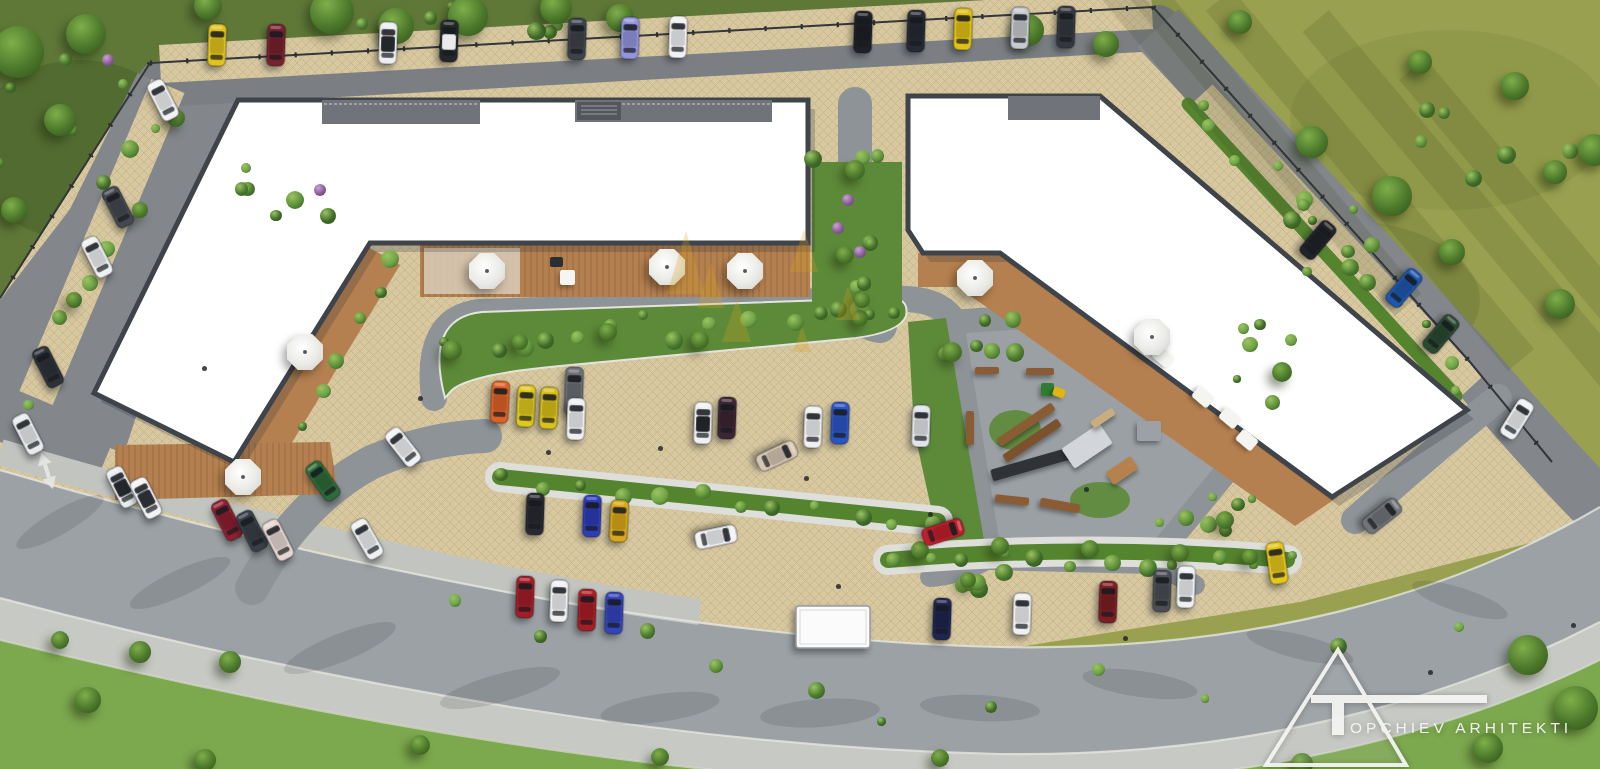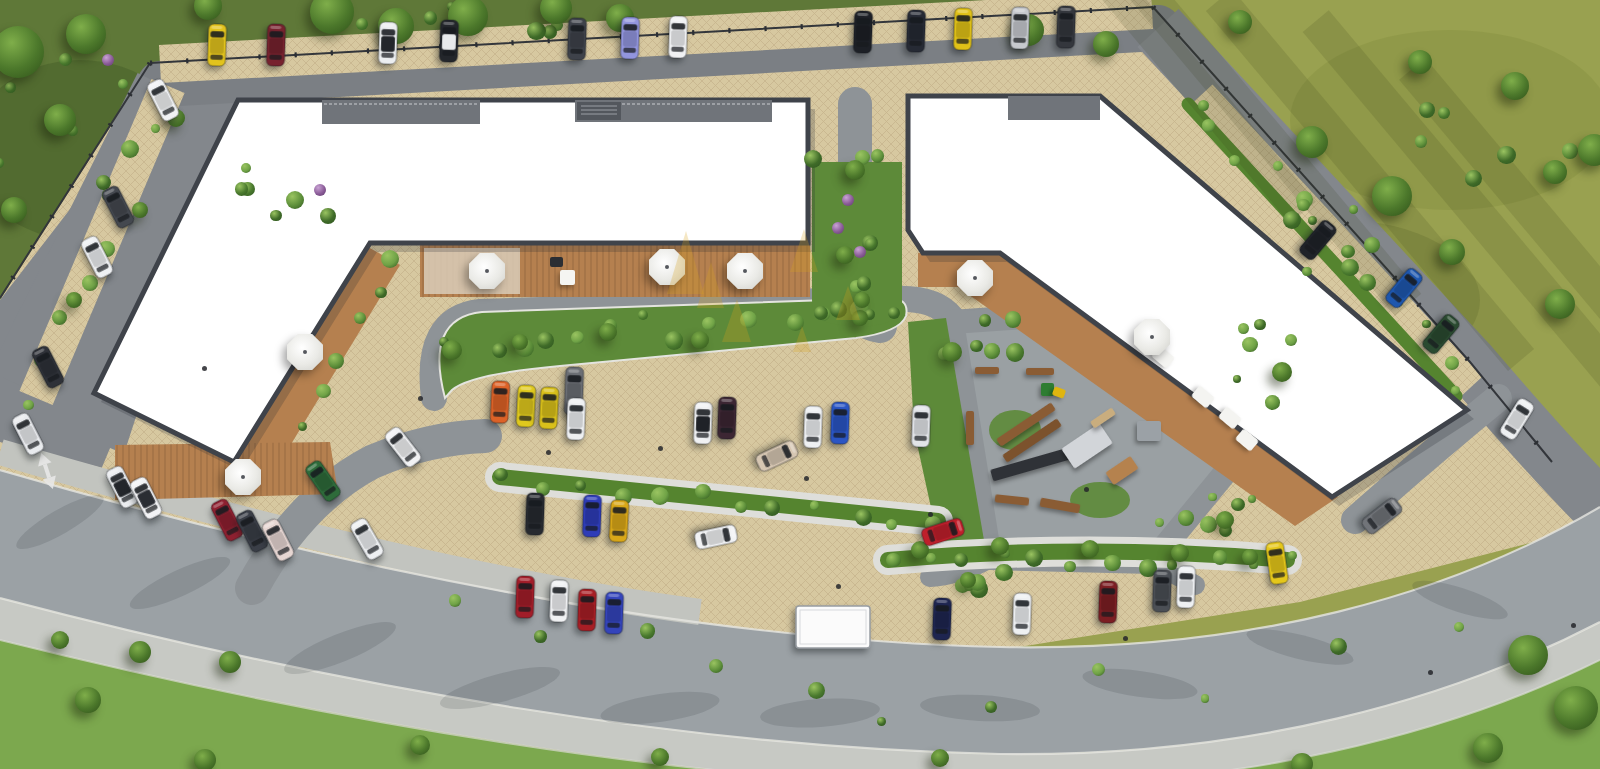--- a/index.html
+++ b/index.html
@@ -920,13 +920,21 @@
 
   <svg id="wm" width="1600" height="769">
       <polygon points="667,294,686,231,704,294" fill="#d9a41c" opacity="0.26"></polygon>
       <polygon points="697,308,711,262,724,308" fill="#d9a41c" opacity="0.26"></polygon>
       <polygon points="790,272,804,229,818,272" fill="#d9a41c" opacity="0.26"></polygon>
       <polygon points="722,342,737,299,751,342" fill="#d9a41c" opacity="0.26"></polygon>
       <polygon points="793,352,802,326,811,352" fill="#d9a41c" opacity="0.26"></polygon>
       <polygon points="836,320,848,286,860,320" fill="#d9a41c" opacity="0.26"></polygon>
     </svg>
 
+  <div class="logo">
+    <svg width="346" height="131" viewBox="0 0 346 131">
+      <polygon points="84,12 12,127 152,127" fill="rgba(255,255,255,0.10)" stroke="#f4f4f2" stroke-width="4"></polygon>
+      <rect x="57" y="57" width="176" height="8" fill="#f4f4f2"></rect>
+      <rect x="78" y="65" width="12" height="32" fill="#f4f4f2"></rect>
+      <text x="96" y="95">OPCHIEV ARHITEKTI</text>
+    </svg>
+  </div>
 </div>
 
 </body></html>

